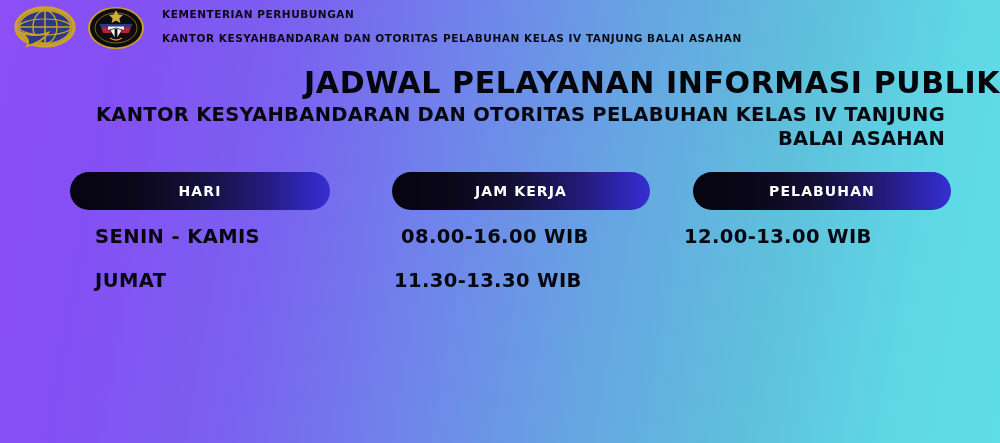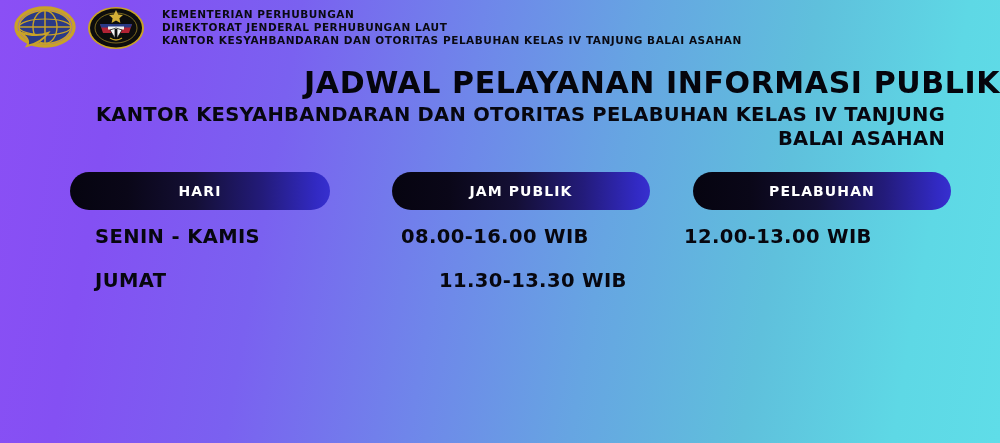--- a/index.html
+++ b/index.html
@@ -38,21 +38,21 @@
     position:relative;
   }
 
   .logo svg { display:block; }
 
   .header-text {
     margin-left:6px;
     padding-top:4px;
     display:flex;
     flex-direction:column;
-    gap:0;
+    gap:11px;
   }
 
   .header-line {
     font-size:10.5px;
     font-weight:bold;
     letter-spacing:0.55px;
     color:#0a0a12;
     line-height:13px;
     white-space:nowrap;
     font-family:"DejaVu Sans", sans-serif;
@@ -123,21 +123,21 @@
   .pill.c2 { width:258px; margin-left:62px; }
   .pill.c3 { width:258px; margin-left:43px; }
 
   .data-row {
     display:flex;
     align-items:flex-start;
     height:44px;
   }
 
   .data-row.r1 { margin-top:15px; }
-  .data-row.r2 { margin-top:0px;gap:45px; }
+  .data-row.r2 { margin-top:0px; }
 
   .cell {
     font-size:19.5px;
     font-weight:bold;
     color:#07070f;
     letter-spacing:0.4px;
     font-family:"DejaVu Sans", sans-serif;
     white-space:nowrap;
   }
 
@@ -173,35 +173,34 @@
       <path d="M14 20 h32 l-1.2 3.6 H15.2 Z" fill="#2a3a86"></path>
       <path d="M22 22.5 h16 v3 H22 Z" fill="#f2f2f2"></path>
       <path d="M30 24 l6 2 -6 10 -6 -10 Z" fill="#f5f5f5" stroke="#0d0d0d" stroke-width="0.7"></path>
       <rect x="28.6" y="25" width="2.8" height="11" fill="#0d0d0d"></rect>
       <path d="M24 34 q6 4 12 0" fill="none" stroke="#c9a227" stroke-width="1.4"></path>
     </svg>
   </div>
 
   <div class="header-text">
     <div class="header-line">KEMENTERIAN PERHUBUNGAN</div>
-    <div class="header-line">DIREKTORAT JENDERAL PERHUBUNGAN LAUT</div>
     <div class="header-line">KANTOR KESYAHBANDARAN DAN OTORITAS PELABUHAN KELAS IV TANJUNG BALAI ASAHAN</div>
   </div>
 </div>
 
 <div class="title-block">
   <div class="main-title">JADWAL PELAYANAN INFORMASI PUBLIK</div>
   <div class="sub-title">KANTOR KESYAHBANDARAN DAN OTORITAS PELABUHAN KELAS IV TANJUNG BALAI ASAHAN</div>
 </div>
 
 <div class="table">
 
   <div class="head-row">
     <div class="pill c1">HARI</div>
-    <div class="pill c2">JAM PUBLIK</div>
+    <div class="pill c2">JAM KERJA</div>
     <div class="pill c3">PELABUHAN</div>
   </div>
 
   <div class="data-row r1">
     <div class="cell c1">SENIN - KAMIS</div>
     <div class="cell c2">08.00-16.00 WIB</div>
     <div class="cell c3">12.00-13.00 WIB</div>
   </div>
 
   <div class="data-row r2">

